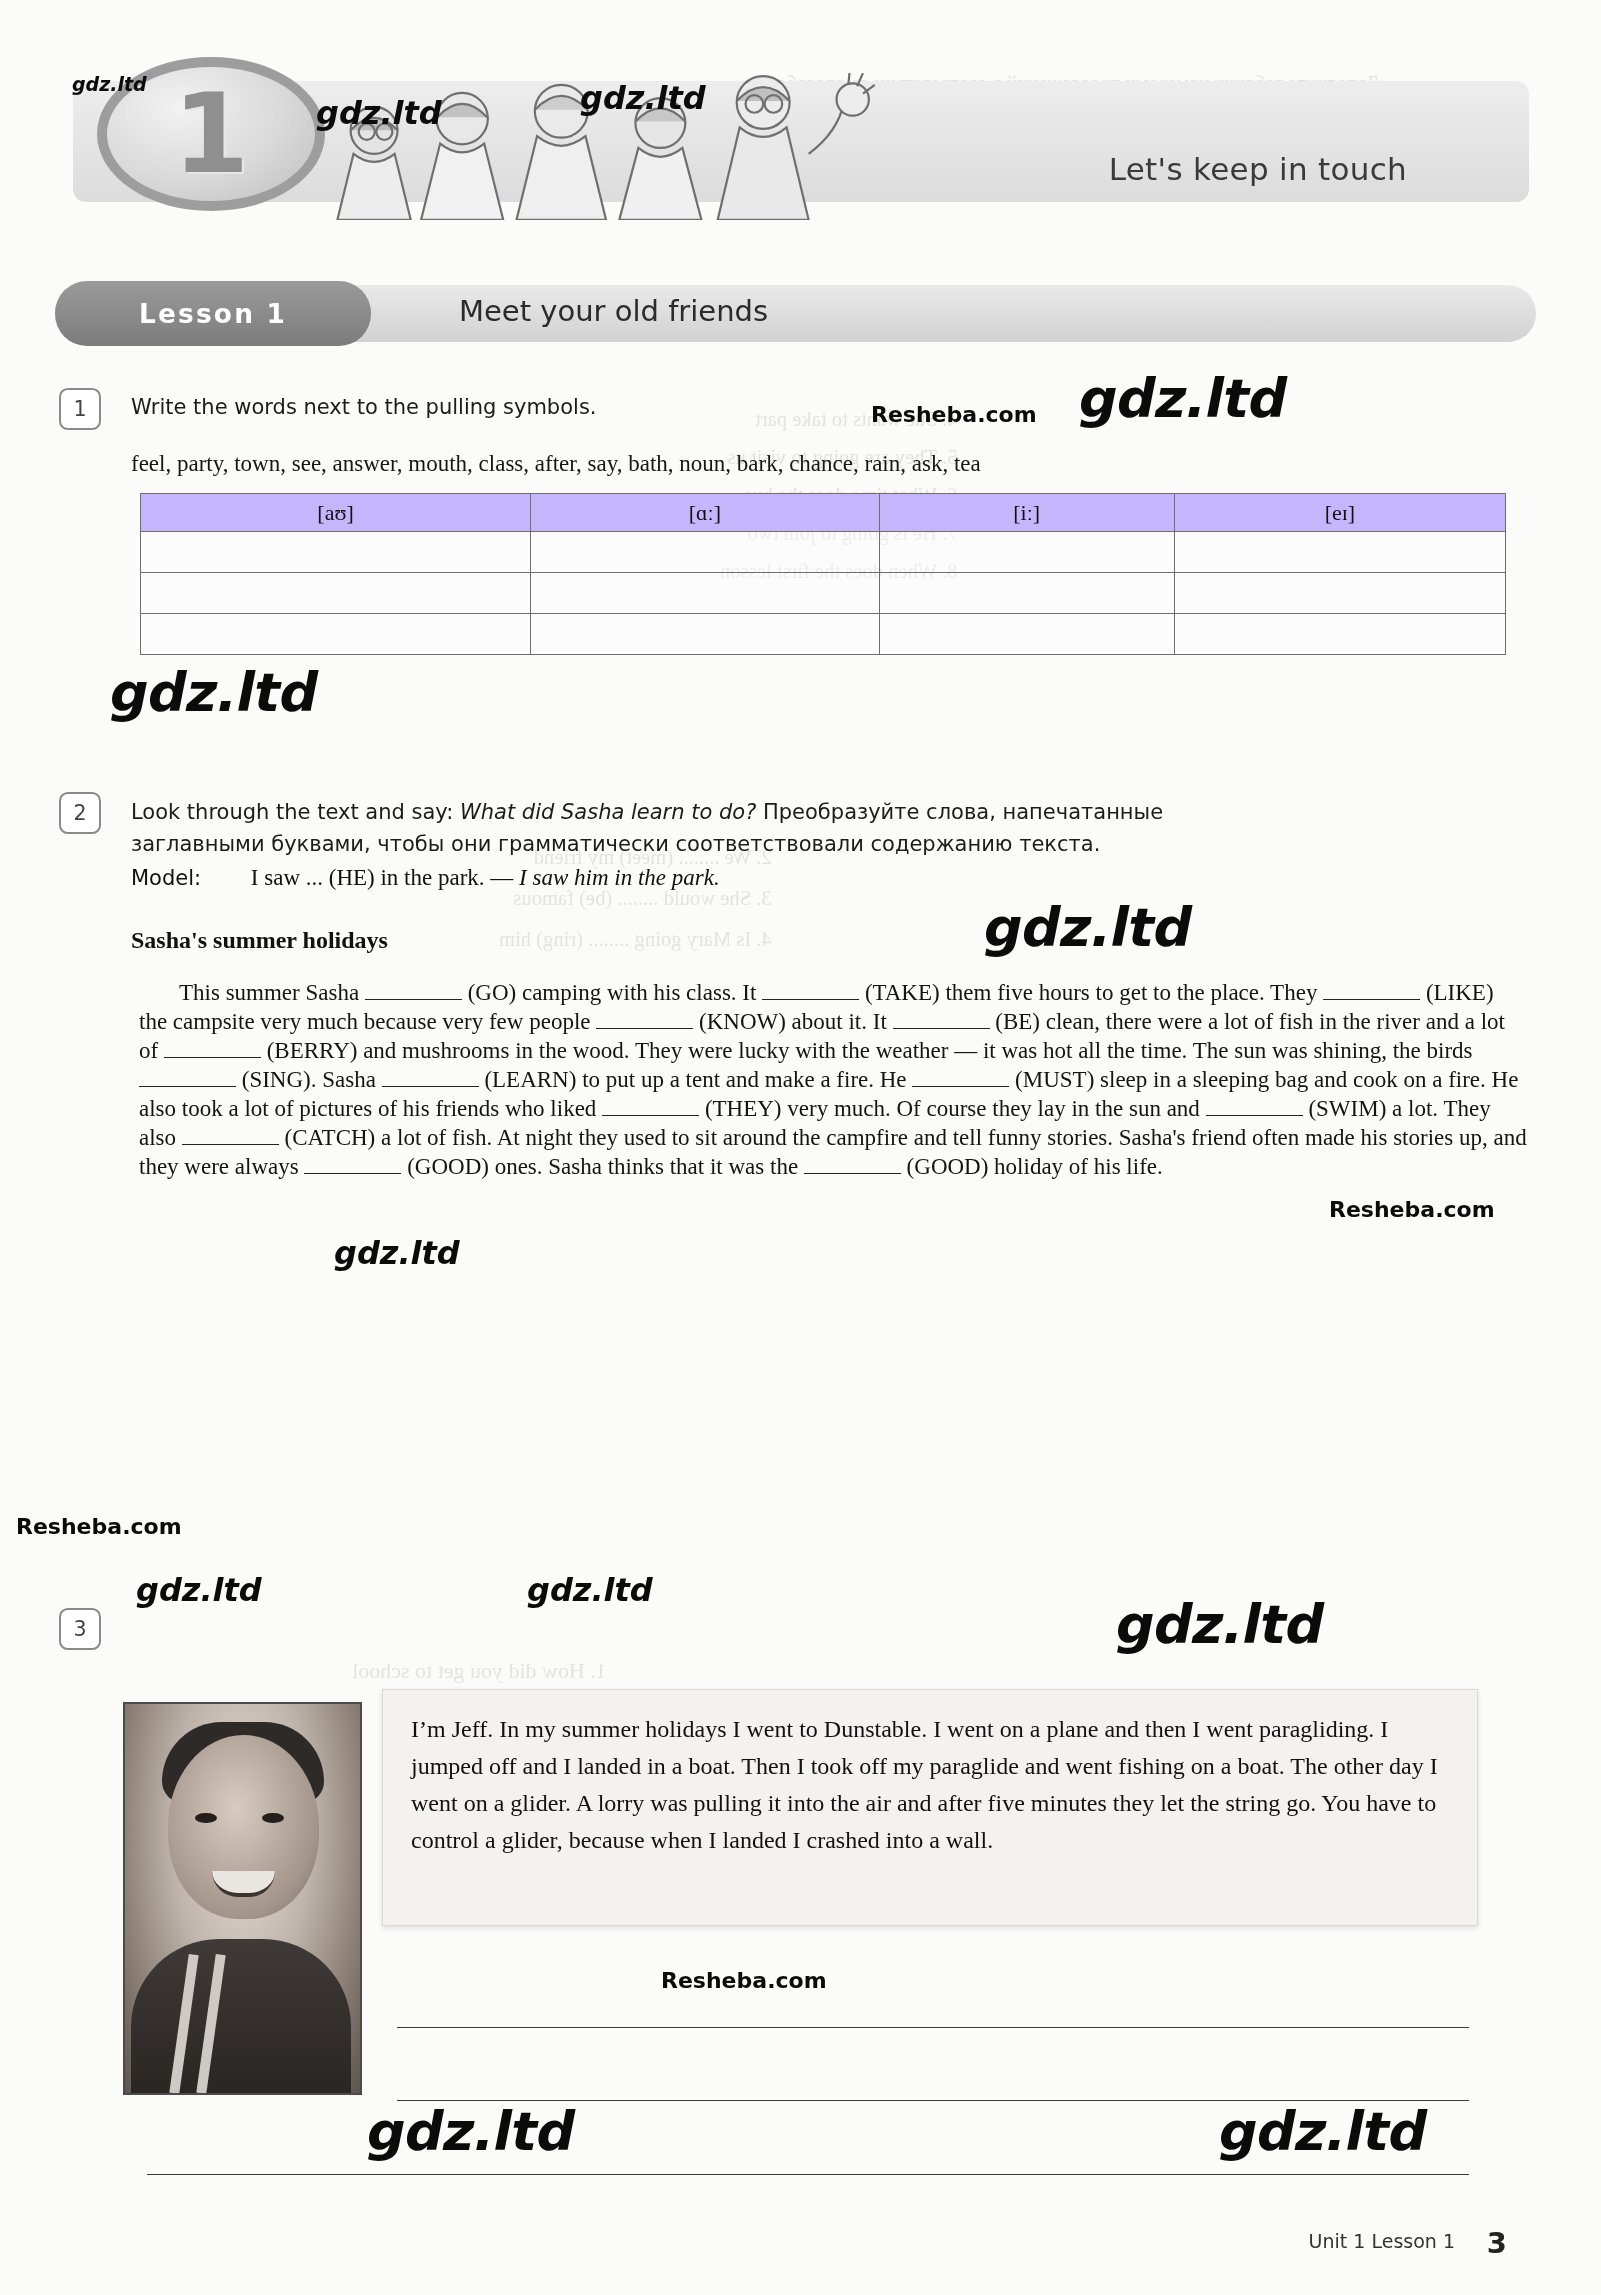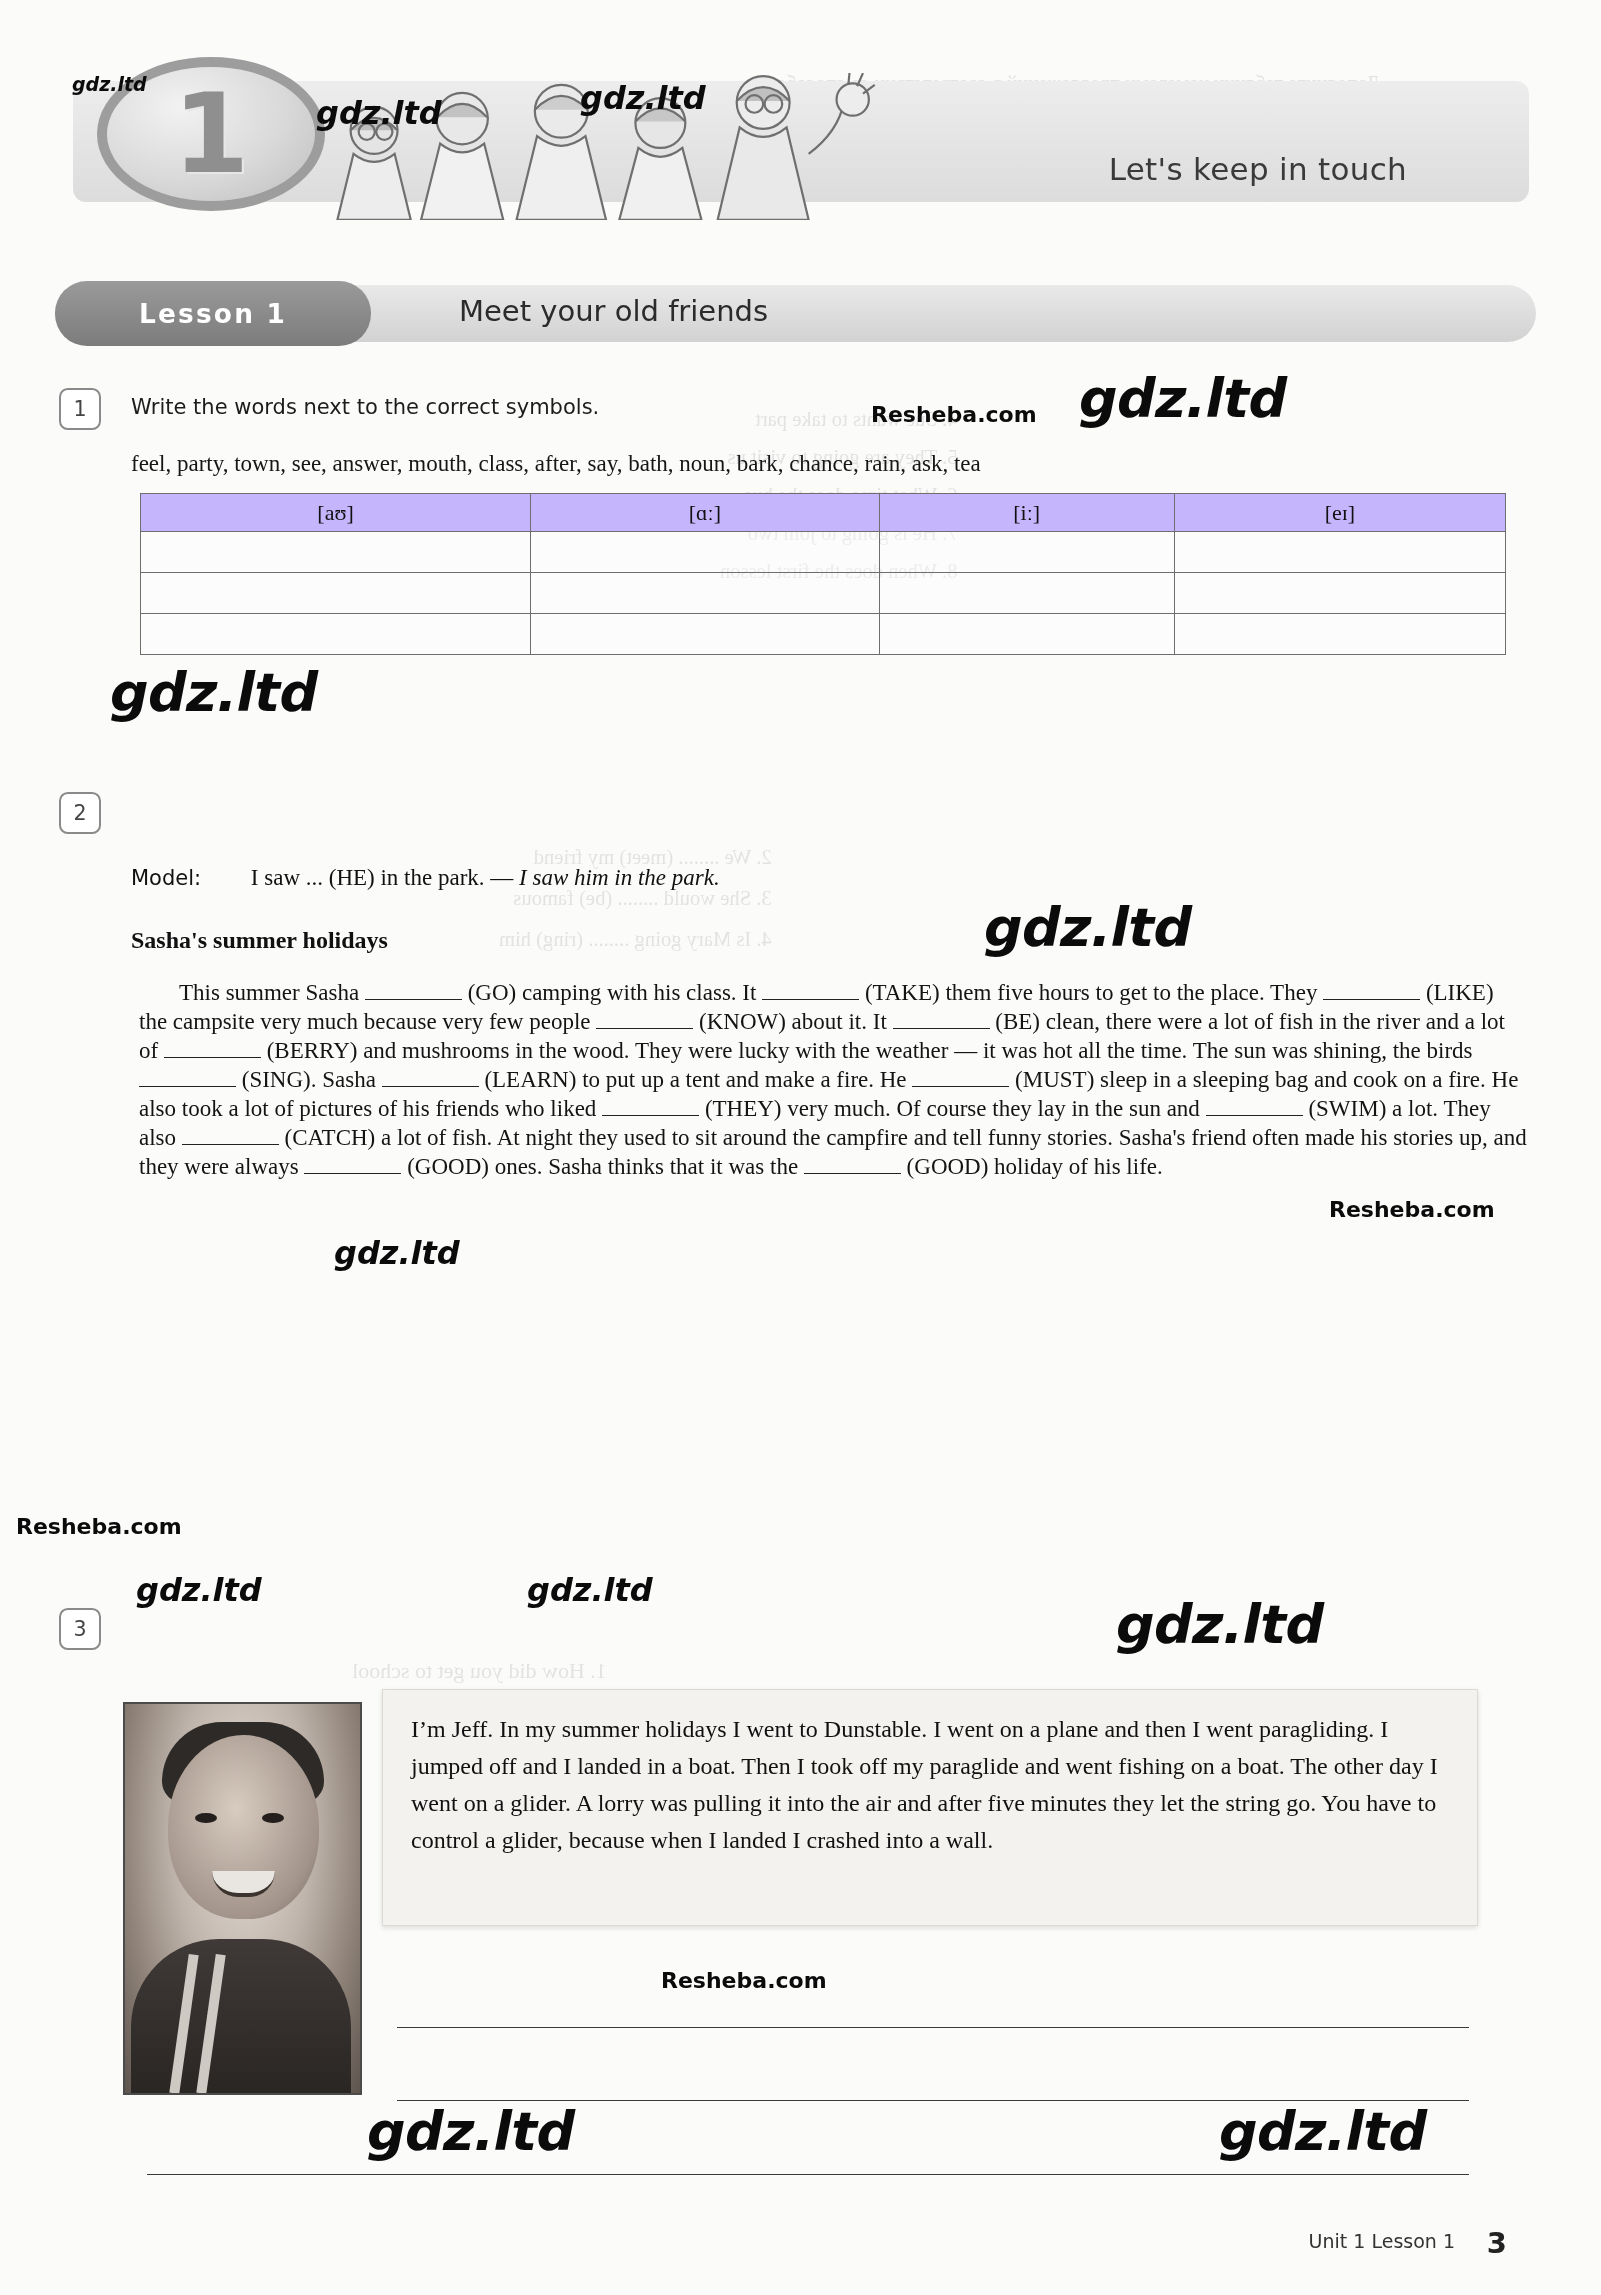--- a/index.html
+++ b/index.html
@@ -424,21 +424,21 @@
 
   <div class="title-keep">Let's keep in touch</div>
 
   <div class="lesson-bar"></div>
   <div class="lesson-pill">
     <span>Lesson  1</span>
   </div>
   <div class="lesson-title">Meet your old friends</div>
 
   <div class="ex-num" style="left:59px; top:388px;">1</div>
-  <div class="ex-head" style="left:131px; top:395px;">Write the words next to the correct symbols.</div>
+  <div class="ex-head" style="left:131px; top:395px;">Write the words next to the pulling symbols.</div>
   <div class="word-list">feel, party, town, see, answer, mouth, class, after, say, bath, noun, bark, chance, rain, ask, tea</div>
 
   <table class="phon">
     <thead>
       <tr>
         <th>[aʊ]</th>
         <th>[ɑː]</th>
         <th>[iː]</th>
         <th>[eɪ]</th>
       </tr>
@@ -459,20 +459,24 @@
       <tr>
         <td></td>
         <td></td>
         <td></td>
         <td></td>
       </tr>
     </tbody>
   </table>
 
   <div class="ex-num" style="left:59px; top:792px;">2</div>
+  <div class="ex-head" style="left:131px; top:796px; width:1395px; line-height:32px;">
+    <span>Look through the text and say: </span><i>What did Sasha learn to do? </i><span>Преобразуйте слова, напечатанные</span><br>
+    <span>заглавными буквами, чтобы они грамматически соответствовали содержанию текста.</span>
+  </div>
 
   <div class="model-line">
     <span>Model:</span>
     <span class="m-txt">I saw ... (HE) in the park. — </span><i>I saw him in the park.</i>
   </div>
 
   <div class="sasha-title">Sasha's summer holidays</div>
 
   <div class="para ex2-body">
     <span style="display:inline-block; width:40px;"></span><span>This summer Sasha </span><span class="blank"></span>

